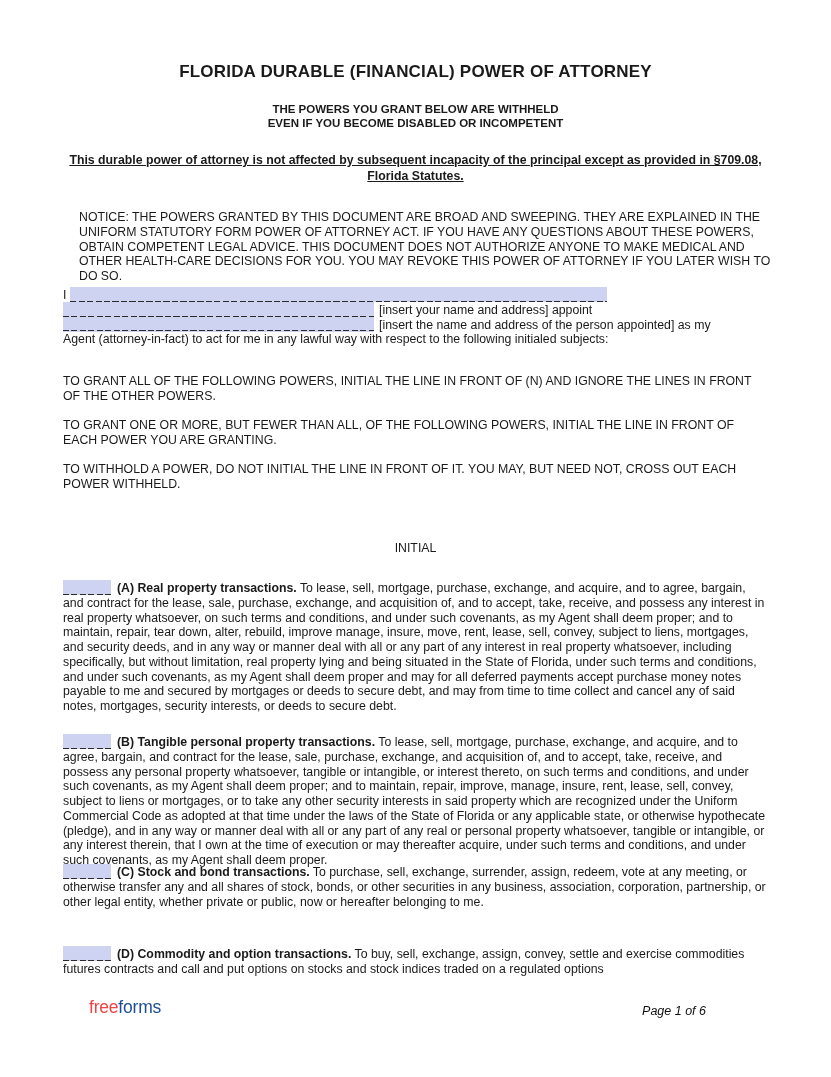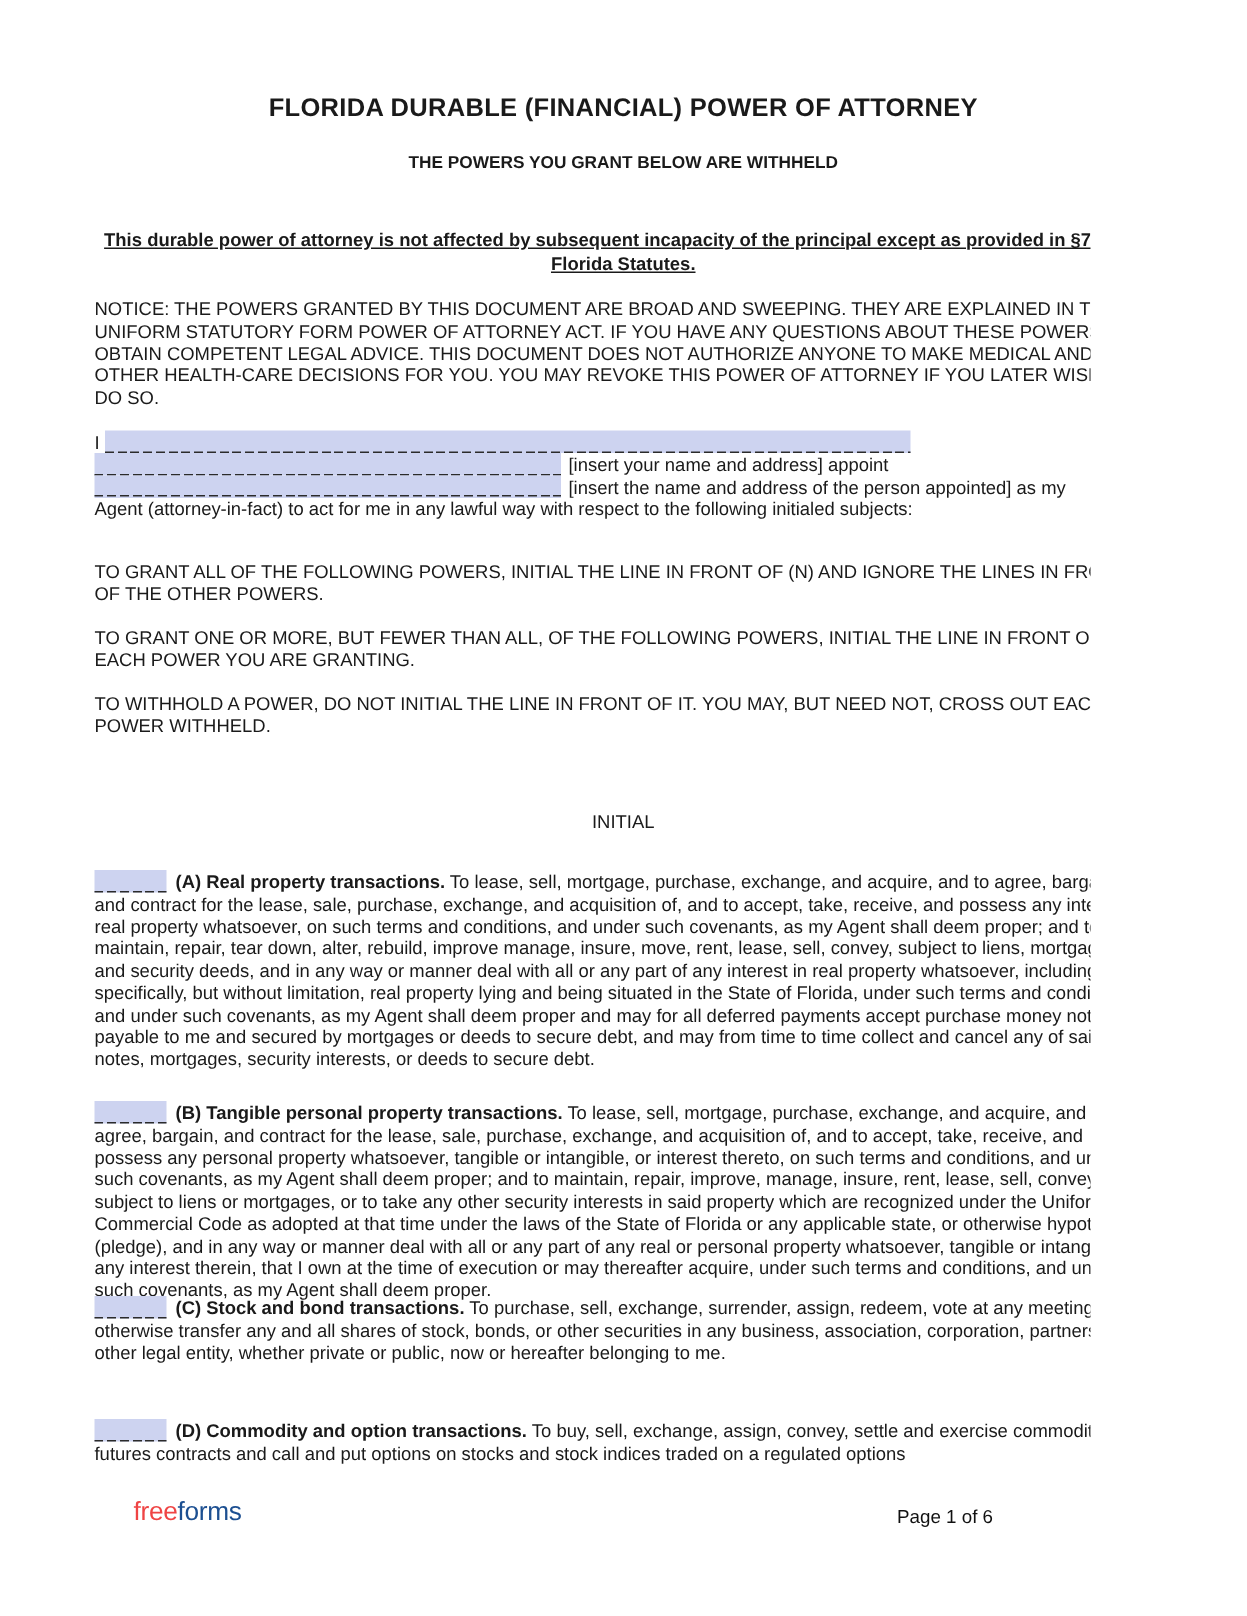--- a/index.html
+++ b/index.html
@@ -4,20 +4,21 @@
 <style>
   html, body { margin: 0; padding: 0; background: #ffffff; }
   .page {
     position: relative;
     width: 727px;
     height: 1077px;
     background: #ffffff;
     font-family: "Liberation Sans", sans-serif;
     color: #1a1a1a;
     overflow: hidden;
+    padding-left: 44px;
   }
   .abs { position: absolute; left: 63px; width: 705px; }
 
   .doc-title {
     top: 60px;
     margin: 0;
     font-size: 17px;
     line-height: 23px;
     font-weight: bold;
     text-align: center;
@@ -36,21 +37,21 @@
     line-height: 15.5px;
     font-weight: bold;
     text-align: center;
     text-decoration: underline;
   }
   .body-text {
     font-size: 12.3px;
     line-height: 14.7px;
     text-align: left;
   }
-  .notice   { top: 187px; }
+  .notice   { top: 198px; margin-left: 16px; }
   .grant-all { top: 362px; }
   .grant-one { top: 406px; }
   .withhold  { top: 450px; }
   .note      { top: 494px; font-weight: bold; }
   .initial-label { top: 541px; text-align: center; }
 
   .appointment { top: 287px; }
   .fill-line { height: 14.9px; line-height: 14.9px; white-space: nowrap; font-size: 12.3px; }
   .blank {
     display: inline-block;
@@ -81,31 +82,33 @@
   }
   .logo-free  { color: #ef4444; font-weight: 400; }
   .logo-forms { color: #1c4f91; font-weight: 400; }
   .page-number {
     position: absolute;
     right: 65px;
     top: 1004px;
     font-size: 12.5px;
     line-height: 15px;
     color: #111111;
+    font-style: italic;
   }
 </style>
 </head>
 <body>
 
 <div class="page">
 
   <h1 class="abs doc-title">FLORIDA DURABLE (FINANCIAL) POWER OF ATTORNEY</h1>
 
   <div class="abs subtitle">
     <div>THE POWERS YOU GRANT BELOW ARE WITHHELD</div>
+    <div>EVEN IF YOU BECOME DISABLED OR INCOMPETENT</div>
   </div>
 
   <div class="abs durable-clause">This durable power of attorney is not affected by subsequent incapacity of the principal except as provided in §709.08, Florida Statutes.</div>
 
   <p class="abs body-text notice">NOTICE:  THE POWERS GRANTED BY THIS DOCUMENT ARE BROAD AND SWEEPING.  THEY ARE EXPLAINED IN THE UNIFORM STATUTORY FORM POWER OF ATTORNEY ACT. IF YOU HAVE ANY QUESTIONS ABOUT THESE POWERS, OBTAIN COMPETENT LEGAL ADVICE.  THIS DOCUMENT DOES NOT AUTHORIZE ANYONE TO MAKE MEDICAL AND OTHER HEALTH-CARE DECISIONS FOR YOU. YOU MAY REVOKE THIS POWER OF ATTORNEY IF YOU LATER WISH TO DO SO.</p>
 
   <div class="abs appointment">
     <div class="fill-line">
       <span>I</span>
       <span class="blank blank-principal"></span>

